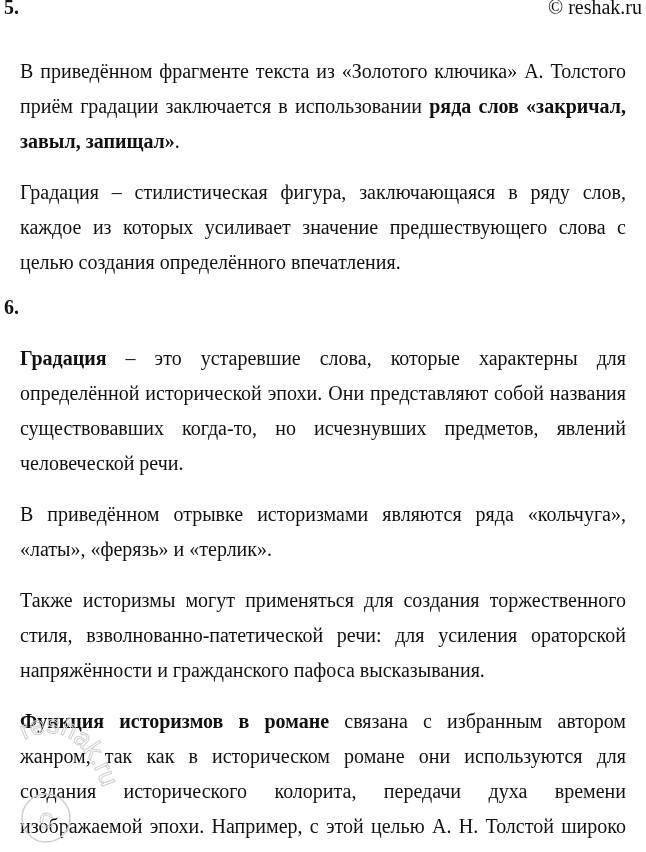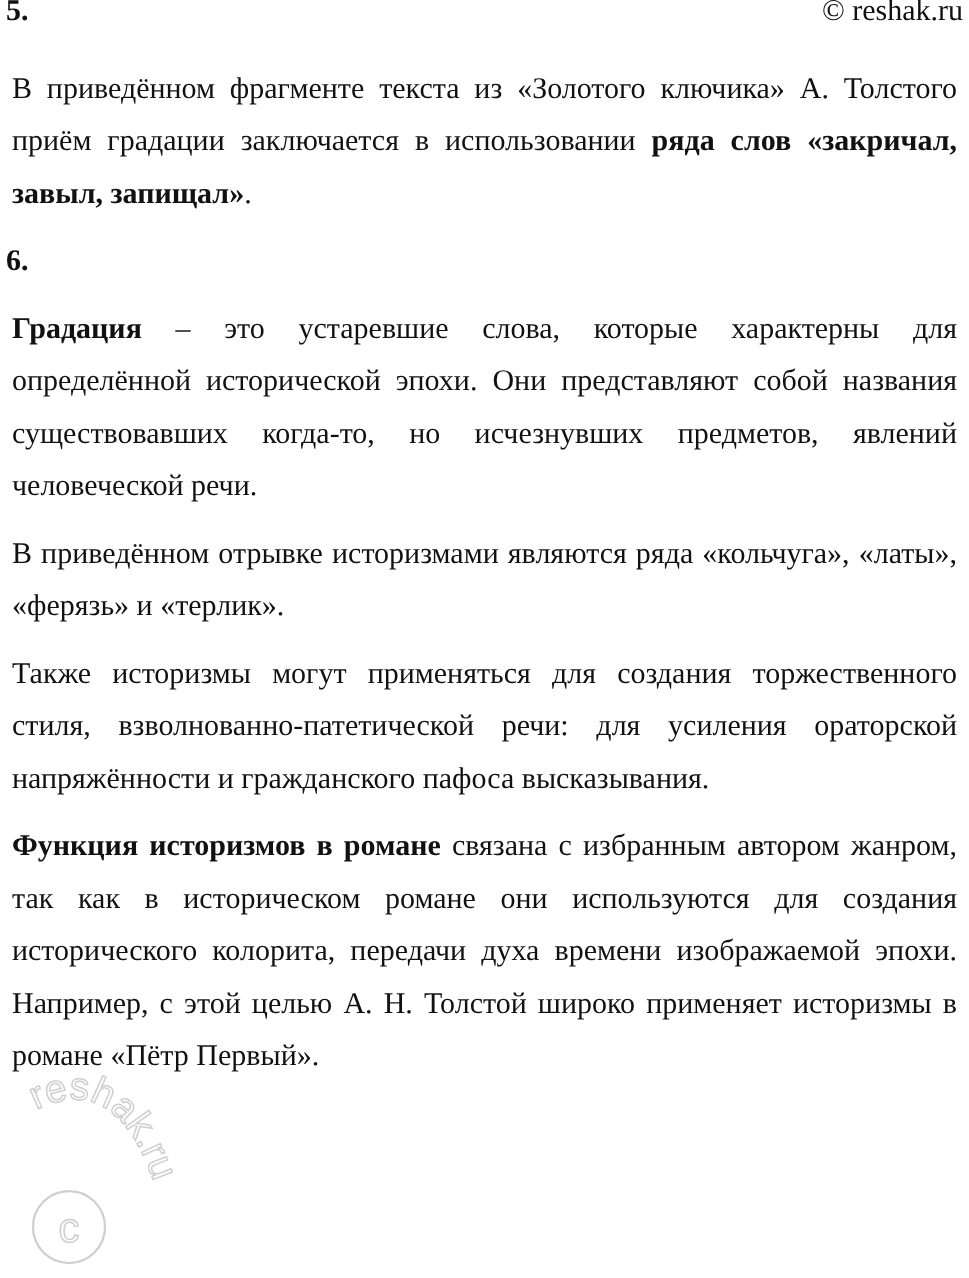--- a/index.html
+++ b/index.html
@@ -33,21 +33,21 @@
       font-weight: bold;
       font-size: 20px;
     }
     .copyright {
       position: absolute;
       right: 0;
       top: -4px;
       font-size: 20px;
     }
     p {
-      margin: 4px;
+      margin: 16px;
       line-height: 35px;
       text-align: justify;
     }
     .para { margin-bottom: 10px; }
     .section-num {
       font-weight: bold;
       line-height: 35px;
       margin-bottom: 10px;
     }
     b { font-weight: bold; }
@@ -66,20 +66,21 @@
 <div class="page">
   <div class="header">
     <span class="task-num">5.</span>
     <span class="copyright">© reshak.ru</span>
   </div>
 
   <div style="height:8px"></div>
 
   <p class="para"><span>В приведённом фрагменте текста из «Золотого ключика» А. Толстого приём градации заключается в использовании </span><b>ряда слов «закричал, завыл, запищал»</b><span>.</span></p>
 
+  <p class="para">Градация – стилистическая фигура, заключающаяся в ряду слов, каждое из которых усиливает значение предшествующего слова с целью создания определённого впечатления.</p>
 
   <div class="section-num">6.</div>
 
   <p class="para"><b>Градация</b><span> – это устаревшие слова, которые характерны для определённой исторической эпохи. Они представляют собой названия существовавших когда-то, но исчезнувших предметов, явлений человеческой речи.</span></p>
 
   <p class="para">В приведённом отрывке историзмами являются ряда «кольчуга», «латы», «ферязь» и «терлик».</p>
 
   <p class="para">Также историзмы могут применяться для создания торжественного стиля, взволнованно-патетической речи: для усиления ораторской напряжённости и гражданского пафоса высказывания.</p>
 
   <p class="para"><b>Функция историзмов в романе</b><span> связана с избранным автором жанром, так как в историческом романе они используются для создания исторического колорита, передачи духа времени изображаемой эпохи. Например, с этой целью А. Н. Толстой широко применяет историзмы в романе «Пётр Первый».</span></p>

